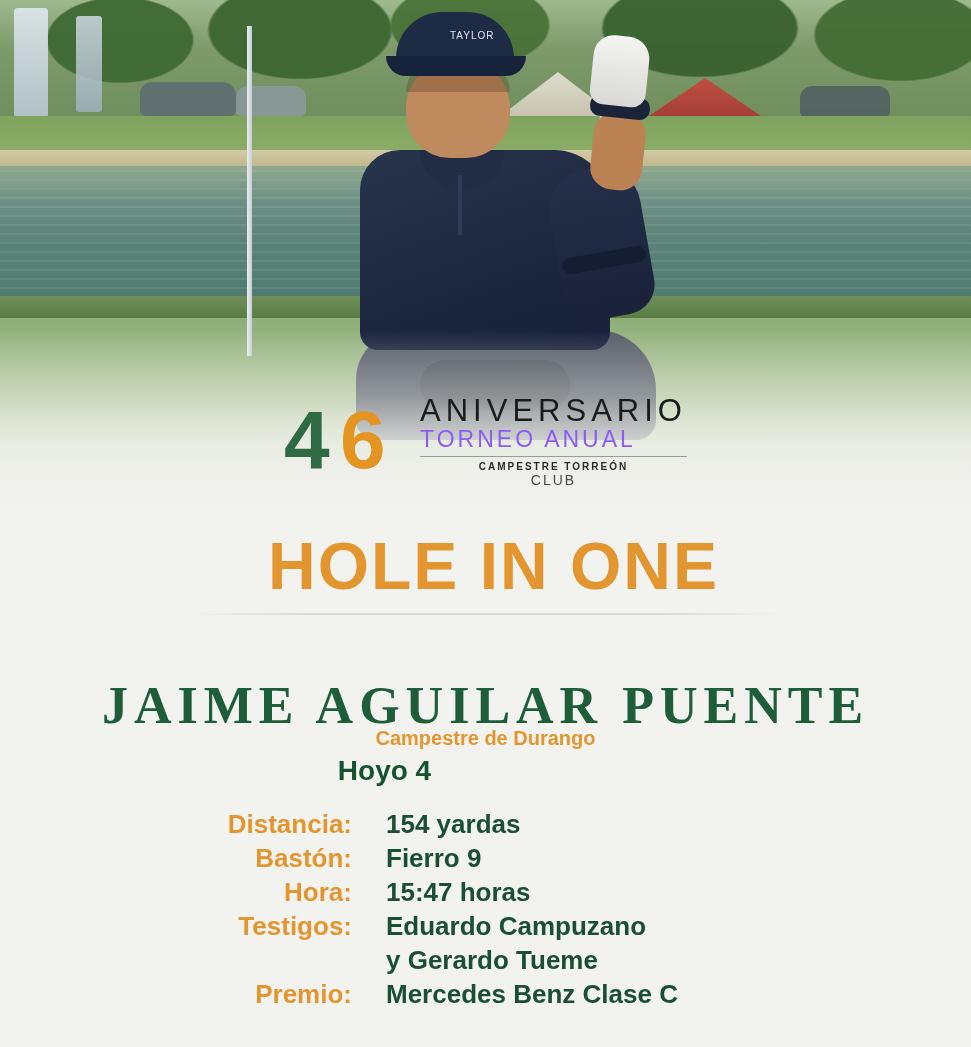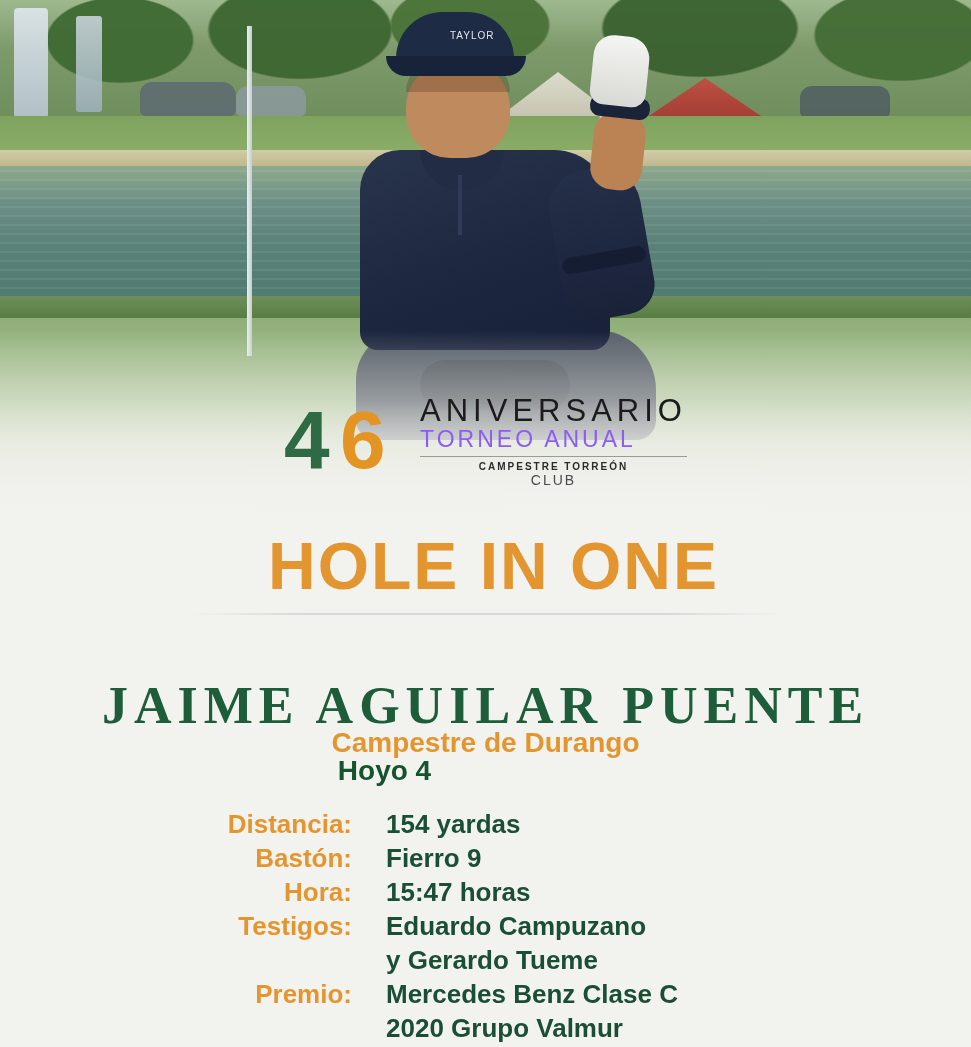--- a/index.html
+++ b/index.html
@@ -248,21 +248,21 @@
   }
 
   
   .player-name {
     position:absolute; left:0; top:676px; width:971px; text-align:center;
     font-size:52px; font-weight:bold; letter-spacing:6px;
     color:#1d5d3a; font-family:Liberation Serif, serif;
   }
   .club-line {
     position:absolute; left:0; top:727px; width:971px; text-align:center;
-    font-size:28px; font-weight:bold; color:#e3962f;
+    font-size:20px; font-weight:bold; color:#e3962f;
   }
   .hole-line {
     position:absolute; left:0; top:755px; width:769px; text-align:center;
     font-size:28px; font-weight:bold; color:#14532d;
   }
 
   
   .details {
     position:absolute; left:0; top:808px; width:894px;
     display:grid;
@@ -364,16 +364,15 @@
     <div class="d-label">Testigos:</div>
     <div class="d-value">Eduardo Campuzano</div>
 
     <div class="d-label"></div>
     <div class="d-value">y Gerardo Tueme</div>
 
     <div class="d-label">Premio:</div>
     <div class="d-value">Mercedes Benz Clase C</div>
 
     <div class="d-label"></div>
-    <div class="d-value">2020 Grupo Valmur</div>
   </div>
 
 </div>
 
 </body></html>

